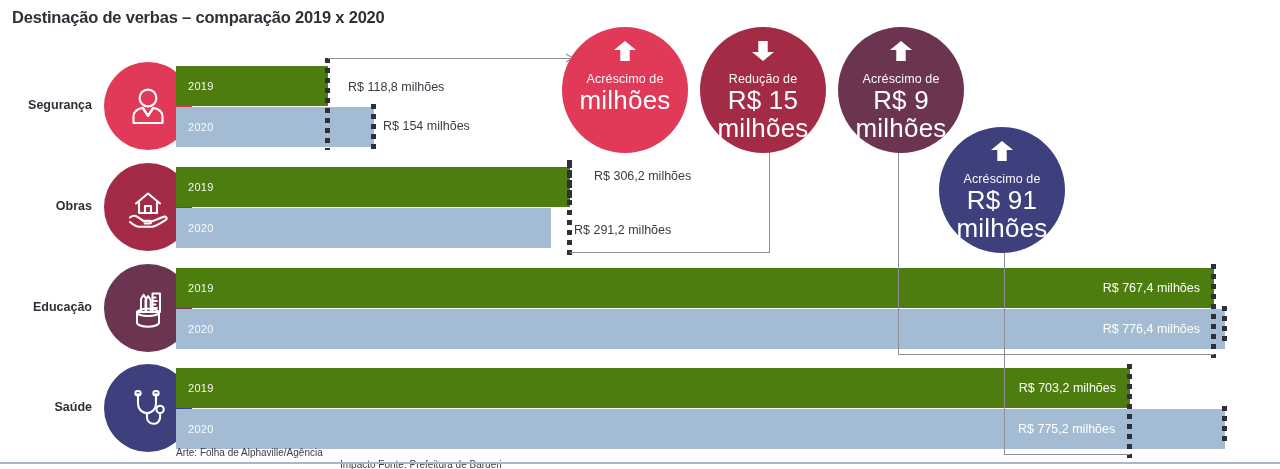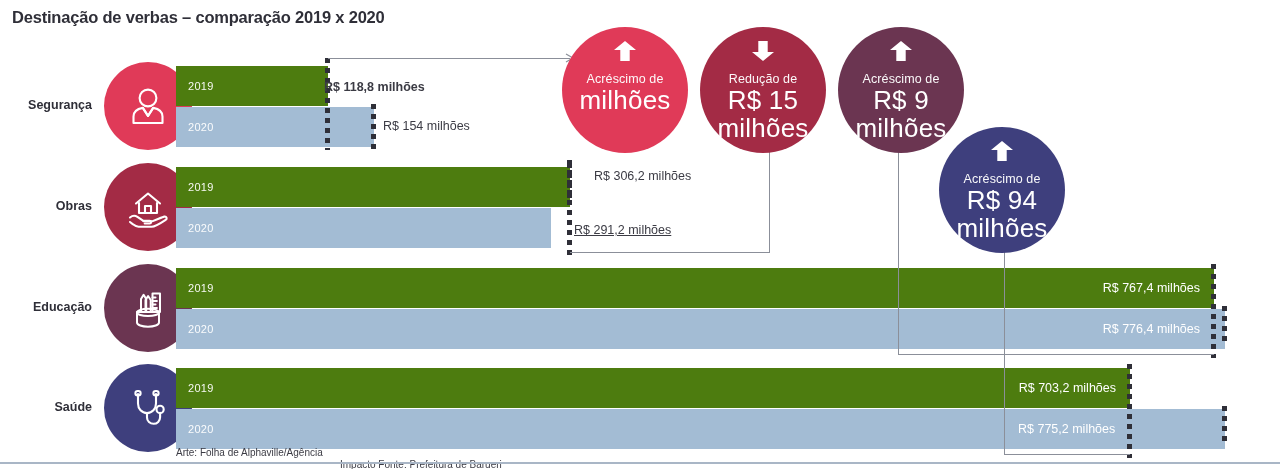--- a/index.html
+++ b/index.html
@@ -89,21 +89,21 @@
     <div class="bar y2019" style="left:176px;top:66px;width:152px;">
       <span class="yearlab">2019</span>
     </div>
     <div class="bar y2020" style="left:176px;top:107px;width:198px;">
       <span class="yearlab">2020</span>
     </div>
 
     <div class="dash" style="left:325px;top:58px;height:92px;"></div>
     <div class="dash" style="left:371px;top:104px;height:46px;"></div>
 
-    <div class="valuelab" style="left:324px;top:87px;font-weight:bold;">R$ 118,8 milhões</div>
+    <div class="valuelab" style="left:348px;top:87px;">R$ 118,8 milhões</div>
     <div class="valuelab" style="left:383px;top:126px;">R$ 154 milhões</div>
 
     <div class="conn h" style="left:328px;top:58px;width:242px;"></div>
     <svg style="position:absolute;left:564px;top:51px;" width="16" height="16" viewBox="0 0 16 16">
       <path d="M2 3 L9 7 L2 11" fill="none" stroke="#8b8f99" stroke-width="1.2"></path>
     </svg>
   </div>
 
   <div class="row">
     <div class="cat-label" style="top:199px;">Obras</div>
@@ -122,21 +122,21 @@
       <span class="yearlab">2019</span>
     </div>
     <div class="bar y2020" style="left:176px;top:208px;width:375px;">
       <span class="yearlab">2020</span>
     </div>
 
     <div class="dash" style="left:567px;top:163px;height:40px;"></div>
     <div class="dash" style="left:567px;top:160px;height:95px;"></div>
 
     <div class="valuelab" style="left:594px;top:176px;">R$ 306,2 milhões</div>
-    <div class="valuelab" style="left:574px;top:230px;text-decoration:underline;">R$ 291,2 milhões</div>
+    <div class="valuelab" style="left:574px;top:230px;">R$ 291,2 milhões</div>
 
     <div class="conn h" style="left:570px;top:252px;width:200px;"></div>
     <div class="conn v" style="left:769px;top:140px;height:113px;"></div>
     <svg style="position:absolute;left:762px;top:136px;" width="16" height="16" viewBox="0 0 16 16">
       <path d="M3.2 10 L7.5 3.5 L11.8 10" fill="none" stroke="#8b8f99" stroke-width="1.2"></path>
     </svg>
   </div>
 
   <div class="row">
     <div class="cat-label" style="top:300px;">Educação</div>
@@ -235,21 +235,21 @@
     <span class="big">milhões</span>
   </div>
 
   <div class="hl" style="left:939px;top:127px;width:126px;height:126px;background:#3e3f7d;">
     <span class="arrow">
       <svg width="26" height="20" viewBox="0 0 26 20">
           <path d="M13 0 24 9h-6.3v11H8.3V9H2z" fill="#ffffff"></path>
         </svg>
     </span>
     <span class="cap">Acréscimo de</span>
-    <span class="big">R$ 94</span>
+    <span class="big">R$ 91</span>
     <span class="big">milhões</span>
   </div>
 
   <div class="credits" style="left:176px;top:447px;">Arte: Folha de Alphaville/Agência</div>
   <div class="credits" style="left:340px;top:459px;">Impacto Fonte: Prefeitura de Barueri</div>
   <div class="baseline"></div>
 
 </div>
 
 </body></html>

